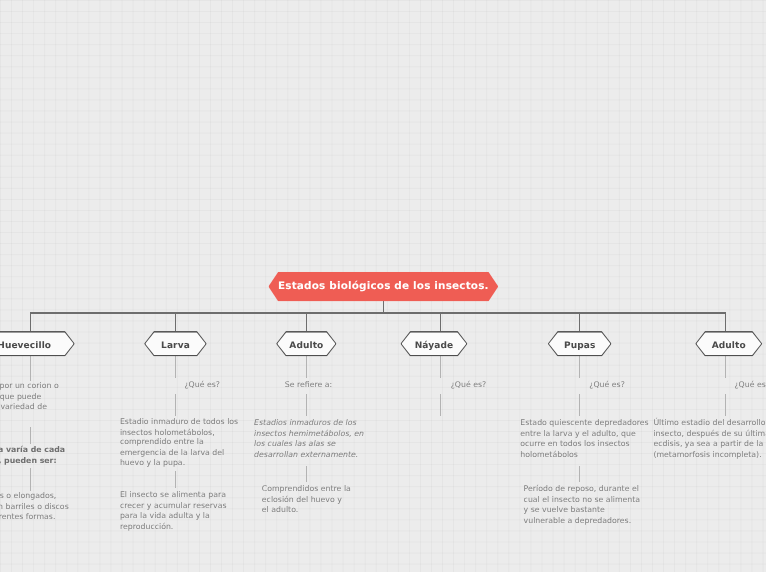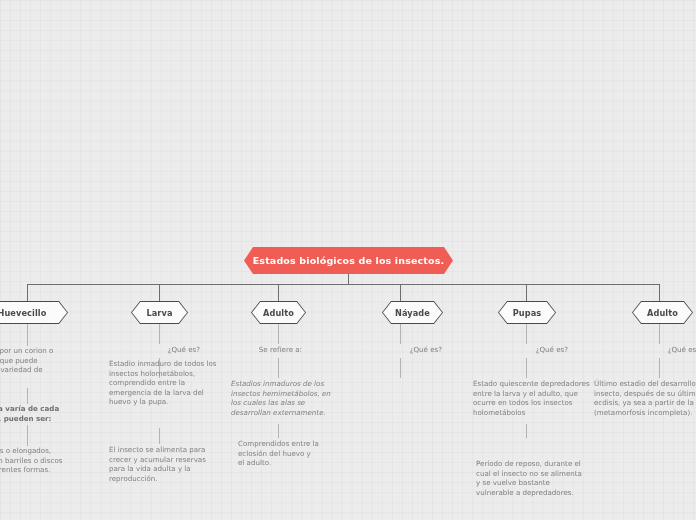--- a/index.html
+++ b/index.html
@@ -176,21 +176,21 @@
   <div class="leaf-text left" style="left:-32px; top:446px; width:120px;">os, ovales o elongados,
 s parecen barriles o discos
 iene diferentes formas.</div>
 
   <div class="branch-node" style="left:131px; top:301px; width:57px;">
     <div class="hex-outer"></div>
     <div class="hex-inner"></div>
     <div class="hex-label">Larva</div>
   </div>
   <div class="leaf-text center" style="left:120px; top:345px; width:80px;">¿Qué es?</div>
-  <div class="leaf-text left" style="left:109px; top:359px; width:112px;">Estadio inmaduro de todos los
+  <div class="leaf-text left" style="left:109px; top:378px; width:112px;">Estadio inmaduro de todos los
 insectos holometábolos,
 comprendido entre la
 emergencia de la larva del
 huevo y la pupa.</div>
   <div class="leaf-text left" style="left:109px; top:445px; width:112px;">El insecto se alimenta para
 crecer y acumular reservas
 para la vida adulta y la
 reproducción.</div>
 
   <div class="branch-node" style="left:251px; top:301px; width:55px;">
@@ -200,38 +200,38 @@
   </div>
   <div class="leaf-text center" style="left:220px; top:345px; width:82px;">Se refiere a:</div>
   <div class="leaf-text left" style="left:231px; top:379px; width:110px;font-style:italic;">Estadios inmaduros de los
 insectos hemimetábolos, en
 los cuales las alas se
 desarrollan externamente.</div>
   <div class="leaf-text left" style="left:238px; top:439px; width:108px;">Comprendidos entre la
 eclosión del huevo y
 el adulto.</div>
 
-  <div class="branch-node" style="left:382px; top:301px; width:61px;text-decoration:underline;">
+  <div class="branch-node" style="left:364px; top:301px; width:61px;text-decoration:underline;">
     <div class="hex-outer"></div>
     <div class="hex-inner"></div>
     <div class="hex-label">Náyade</div>
   </div>
   <div class="leaf-text center" style="left:360px; top:345px; width:82px;">¿Qué es?</div>
 
   <div class="branch-node" style="left:498px; top:301px; width:58px;">
     <div class="hex-outer"></div>
     <div class="hex-inner"></div>
     <div class="hex-label">Pupas</div>
   </div>
   <div class="leaf-text center" style="left:486px; top:345px; width:82px;">¿Qué es?</div>
   <div class="leaf-text left" style="left:473px; top:379px; width:122px;">Estado quiescente depredadores
 entre la larva y el adulto, que
 ocurre en todos los insectos
 holometábolos</div>
-  <div class="leaf-text left" style="left:476px; top:439px; width:120px;margin-top:20px;">Período de reposo, durante el
+  <div class="leaf-text left" style="left:476px; top:439px; width:120px;">Período de reposo, durante el
 cual el insecto no se alimenta
 y se vuelve bastante
 vulnerable a depredadores.</div>
 
   <div class="branch-node" style="left:632px; top:301px; width:61px;">
     <div class="hex-outer"></div>
     <div class="hex-inner"></div>
     <div class="hex-label">Adulto</div>
   </div>
   <div class="leaf-text center" style="left:620px; top:345px; width:80px;">¿Qué es?</div>

